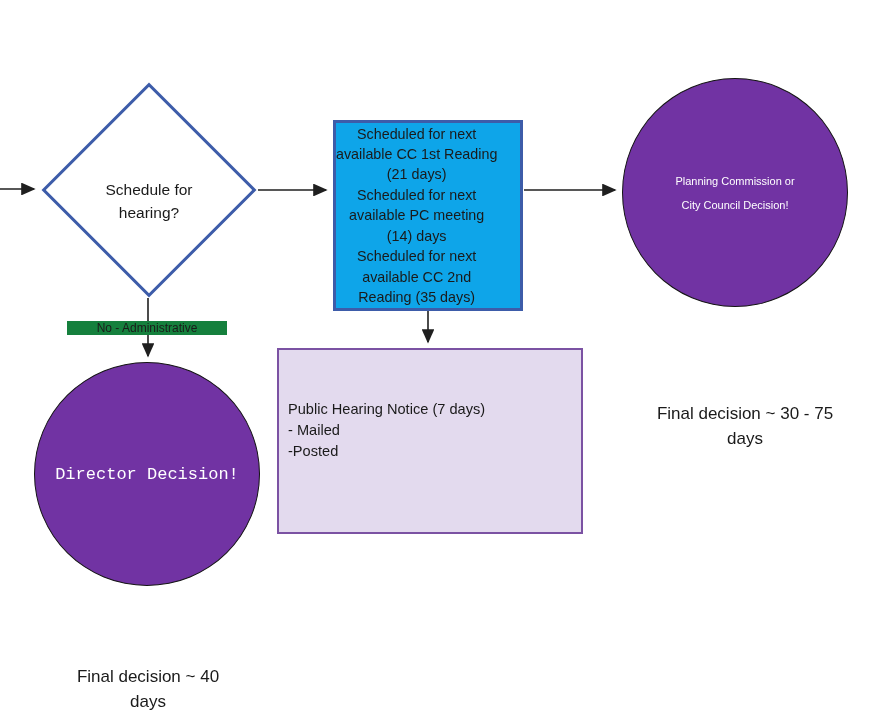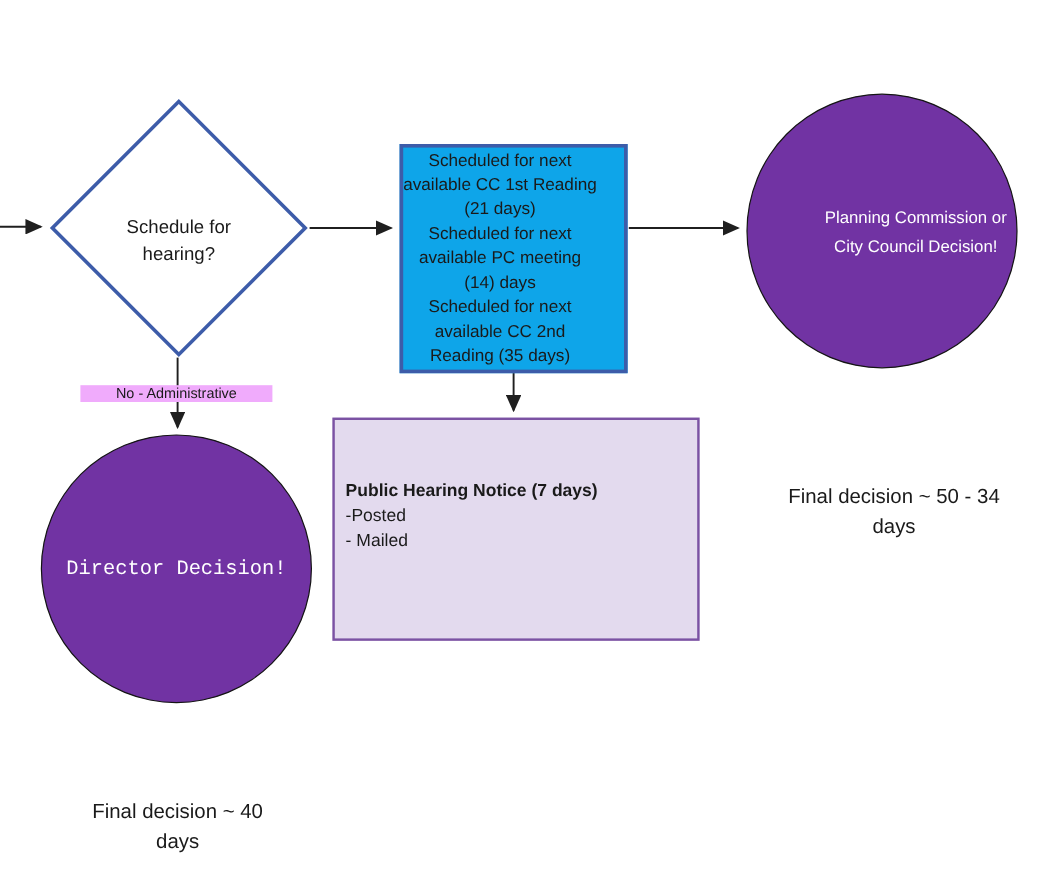--- a/index.html
+++ b/index.html
@@ -69,53 +69,52 @@
     border-radius: 50%;
     background: var(--purple-fill, #7133A3);
     border: 1.5px solid #141414;
     display: flex; align-items: center; justify-content: center;
     color: var(--circle-text, #ffffff);
     text-align: center;
   }
   .circle-right {
     left: 622px; top: 78px;
     width: 226px; height: 229px;
-    font-size: 14px;
+    font-size: 11px;
     line-height: 24px;
-    justify-content: flex-end;
   }
   .circle-left {
     left: 34px; top: 362px;
     width: 226px; height: 224px;
     font-size: 17px;
     font-family: Liberation Mono, monospace;
   }
   .circle .circle-label { white-space: pre-line; padding: 0 8px; }
   
   .notice-box {
     position: absolute;
     left: 277px; top: 348px;
     width: 306px; height: 186px;
     box-sizing: border-box;
     background: var(--lavender-fill, #E3DAEE);
     border: 2px solid var(--lavender-border, #7B52A3);
     padding: 49px 12px 0 9px;
     font-size: 14.6px;
     line-height: 21px;
   }
-  .notice-title { font-weight: bold; }
+  .notice-title { font-weight: normal; }
   
   .edge-label {
     position: absolute;
     left: 67px; top: 321px;
     width: 160px;
     text-align: center;
     font-size: 12px;
     line-height: 14px;
-    background: #f0abfc;
+    background: #15803d;
   }
   
   .annotation {
     position: absolute;
     width: 210px;
     text-align: center;
     font-size: 17px;
     line-height: 25px;
     white-space: pre-line;
   }
@@ -160,24 +159,24 @@
     <div class="circle-label">Planning Commission or
 City Council Decision!</div>
   </div>
 
   <div class="circle circle-left">
     <div class="circle-label">Director Decision!</div>
   </div>
 
   <div class="notice-box">
     <div class="notice-title">Public Hearing Notice (7 days)</div>
+    <div class="notice-item">- Mailed</div>
     <div class="notice-item">-Posted</div>
-    <div class="notice-item">- Mailed</div>
   </div>
 
   <div class="edge-label">No - Administrative</div>
 
-  <div class="annotation annotation-right">Final decision ~ 50 - 34
+  <div class="annotation annotation-right">Final decision ~ 30 - 75
 days</div>
   <div class="annotation annotation-left">Final decision ~ 40
 days</div>
 
 </div>
 
 </body></html>

